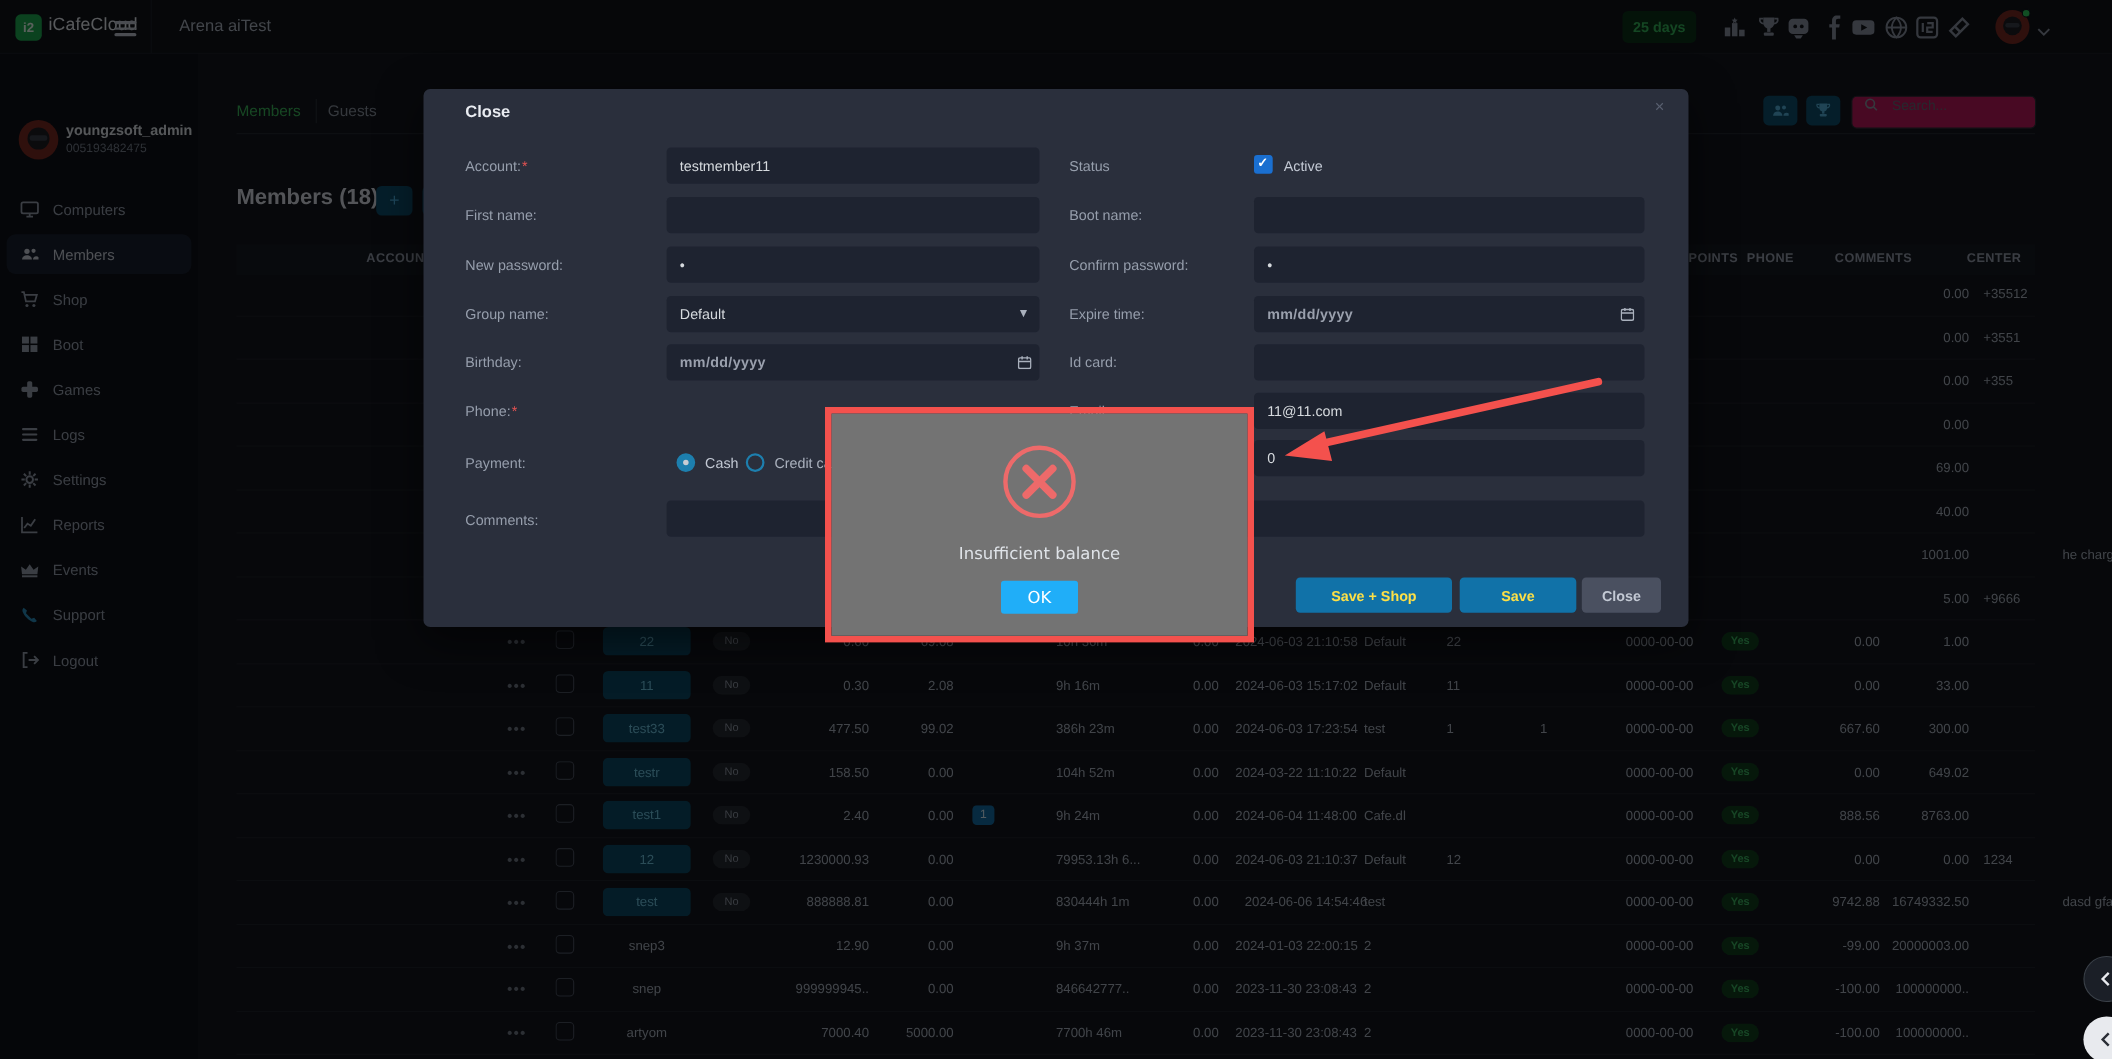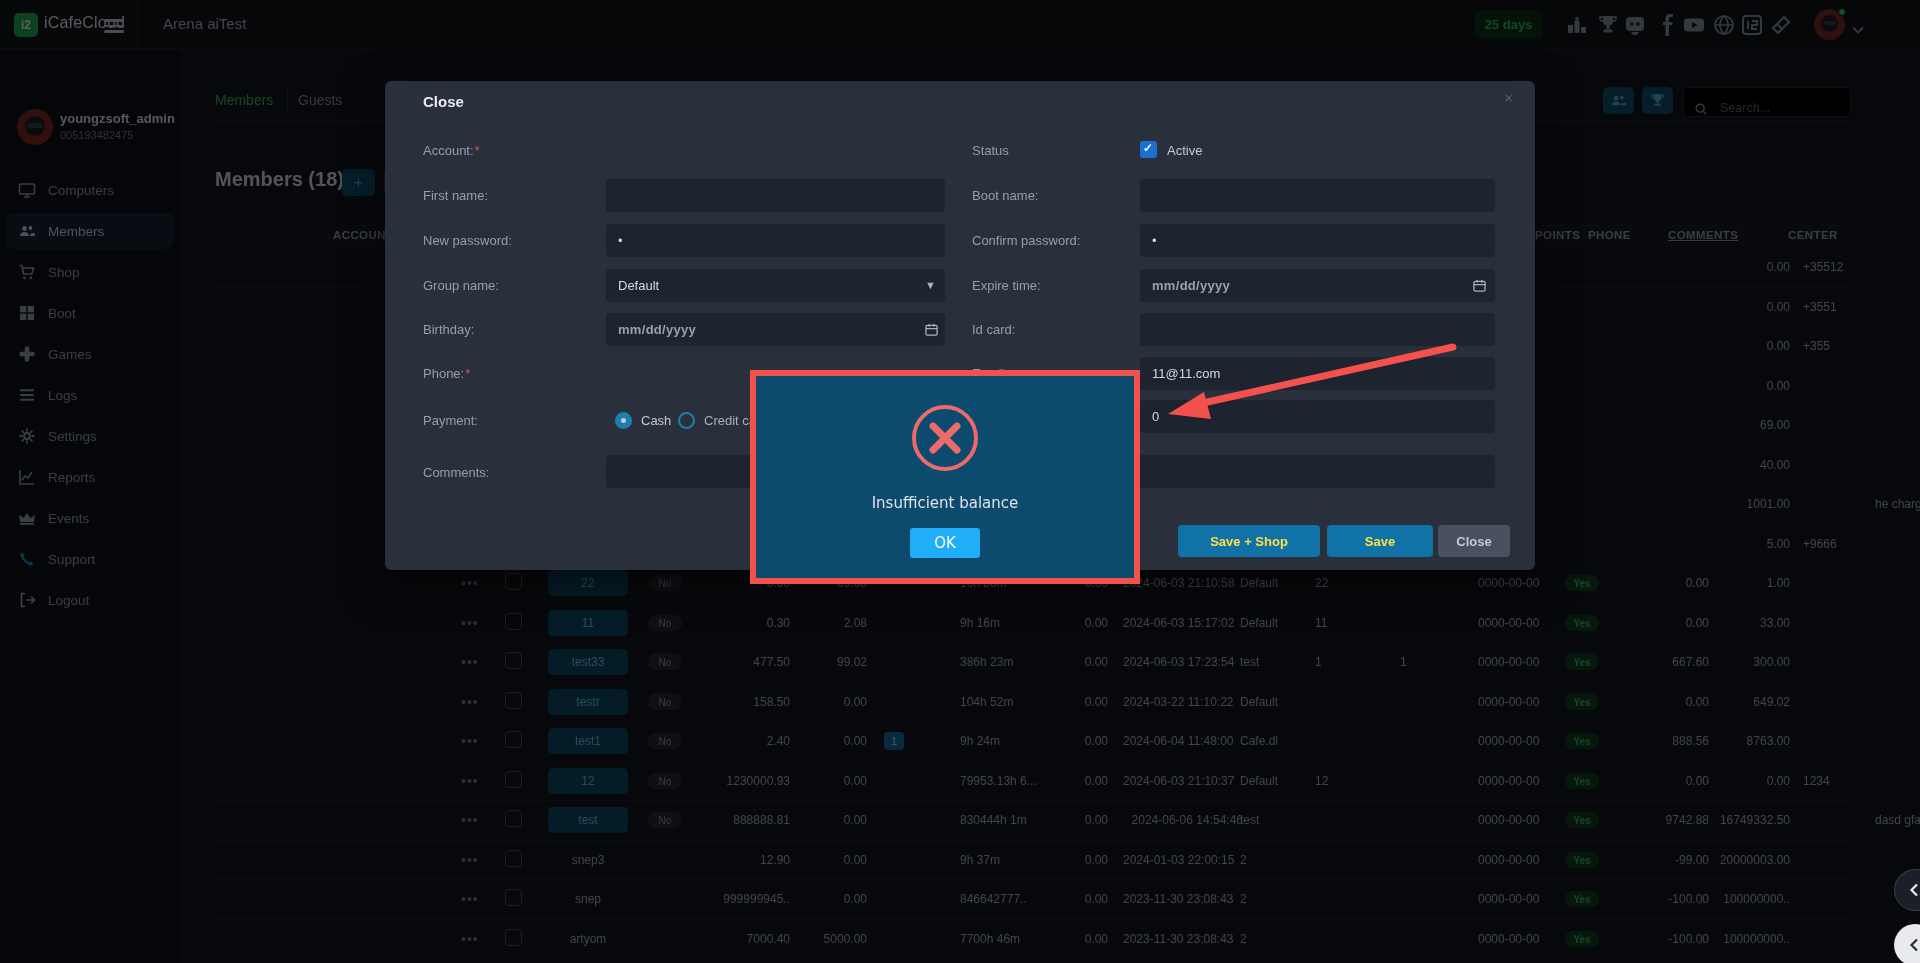--- a/index.html
+++ b/index.html
@@ -42,21 +42,21 @@
 
   
   .tabs-border{position:absolute;left:215px;top:121px;width:1635px;height:1px;background:#262b34;}
   .tab{position:absolute;top:92px;font-size:14px;cursor:pointer;}
   .tab.active{color:#3cb95d;}
   .tab.inactive{color:#8b93a0;}
   .tab-sep{position:absolute;left:287px;top:90px;width:1px;height:22px;background:#2b303a;}
   .heading{position:absolute;left:215px;top:168px;font-size:20px;font-weight:bold;color:#d9dee6;}
   .sq-btn{position:absolute;height:27px;border-radius:5px;background:#0e4f6e;color:#55b4df;display:flex;align-items:center;justify-content:center;cursor:pointer;}
   .sq-btn svg{width:17px;height:17px;}
-  .search-box{position:absolute;left:1683px;top:87px;width:168px;height:30px;background:#000000;border:1px solid #2a2e36;border-radius:5px;display:flex;align-items:flex-end;}
+  .search-box{position:absolute;left:1683px;top:87px;width:168px;height:30px;background:#be185d;border:1px solid #2a2e36;border-radius:5px;display:flex;align-items:flex-start;}
   .search-box .mag{width:14px;height:14px;margin:0 10px;color:#8b93a0;}
   .search-box input{background:transparent;border:none;outline:none;color:#b9c0cb;font-size:12.5px;width:110px;font-family:inherit;}
   .search-box input::placeholder{color:#636b78;}
 
   
   .t-headband{position:absolute;left:215px;top:222px;width:1635px;height:28px;background:#171b23;}
   .t-head{position:absolute;top:229px;font-size:11.5px;font-weight:bold;color:#99a1b0;letter-spacing:.4px;}
   .t-row{position:absolute;left:215px;width:1635px;border-bottom:1px solid #1e222a;}
   .t-cell{position:absolute;top:50%;transform:translateY(-50%);font-size:12px;color:#aab3c0;white-space:nowrap;overflow:hidden;}
   .menu-dots{color:#737b89;font-size:14px;letter-spacing:1px;cursor:pointer;}
@@ -95,21 +95,21 @@
   .radio{position:absolute;width:17px;height:17px;border-radius:50%;border:2px solid #1d7fae;cursor:pointer;}
   .radio.sel{background:#1d7fae;}
   .radio.sel::after{content:"";position:absolute;left:4px;top:4px;width:5px;height:5px;border-radius:50%;background:#c8cdd4;}
   .m-btn{position:absolute;top:444px;height:32px;border:none;border-radius:4px;font-size:13px;font-weight:bold;
          font-family:inherit;cursor:pointer;}
   .m-btn.blue{background:#1172a8;color:#fde047;}
   .m-btn.gray{background:#4a5060;color:#c3c9d4;}
 
   
   .err-frame{position:absolute;left:750px;top:370px;width:390px;height:214px;border:6px solid #f4514d;z-index:20;}
-  .err-dlg{width:100%;height:100%;background:#0c4a6e;display:flex;flex-direction:column;align-items:center;
+  .err-dlg{width:100%;height:100%;background:#737373;display:flex;flex-direction:column;align-items:center;
            font-family:"DejaVu Sans",sans-serif;}
   .err-circle{margin-top:28px;width:68px;height:68px;}
   .err-msg{margin-top:22px;font-size:15px;color:#dfe3e8;}
   .err-ok{margin-top:16px;width:70px;height:30px;border:none;border-radius:3px;background:#20aef8;color:#fff;
           font-size:15px;font-family:"DejaVu Sans",sans-serif;cursor:pointer;}
   .arrow-layer{position:absolute;left:0;top:0;width:1920px;height:963px;z-index:30;pointer-events:none;}
 </style>
 </head>
 <body>
 
@@ -370,21 +370,21 @@
 
   <div class="heading">Members (18)</div>
   <div class="sq-btn" style="left:342px;top:169px;width:33px;font-size:16px;color:#4db3e6">+</div>
   <div class="sq-btn" style="left:384px;top:169px;width:33px"></div>
 
   <div class="t-headband"></div>
   <div id="table-heads">
       <span class="t-head" style="left: 333px;">ACCOUNT</span>
       <span class="t-head" style="left: 1535px;">POINTS</span>
       <span class="t-head" style="left: 1588px;">PHONE</span>
-      <span class="t-head" style="left: 1668px; text-decoration: underline;">COMMENTS</span>
+      <span class="t-head" style="left: 1668px;">COMMENTS</span>
       <span class="t-head" style="left: 1788px;">CENTER</span>
     </div>
   <div id="table-body">
       <div class="t-row" style="top: 248px; height: 39.5px;">
         <span class="t-cell" style="left: 246px; width: 24px; text-align: left;"><span class="menu-dots">•••</span></span>
         <span class="t-cell" style="left: 290px; width: 20px; text-align: left;"><span class="chk on" style="display:inline-block"></span></span>
         <span class="t-cell" style="left: 333px; width: 80px; text-align: center;"><span class="pill-account">1234</span></span>
         <span class="t-cell" style="left: 1480px; width: 95px; text-align: right;">0.00</span>
         <span class="t-cell" style="left: 1588px; width: 72px; text-align: left;">+35512</span>
       </div>
@@ -612,20 +612,21 @@
     <svg>
         <use href="#ic-chevleft"></use>
       </svg>
     </div>
 
   <div class="modal">
     <div class="m-title">Close</div>
     <div class="m-close">×</div>
 
     <div class="f-label" style="left:38px;top:62px"><span>Account:</span><span class="req">*</span></div>
+    <input class="f-input left-field" style="top: 53px;" value="testmember11">
     <div class="f-label" style="left:587px;top:62px">Status</div>
     <div class="checkbox-blue" style="left:755px;top:60px"></div>
     <div class="f-label" style="left:782px;top:62px;color:#c3c9d4">Active</div>
 
     <div class="f-label" style="left:38px;top:107px">First name:</div>
     <input class="f-input left-field" style="top: 98px;" value="">
     <div class="f-label" style="left:587px;top:107px">Boot name:</div>
     <input class="f-input right-field" style="top: 98px;" value="">
 
     <div class="f-label" style="left:38px;top:152px">New password:</div>

